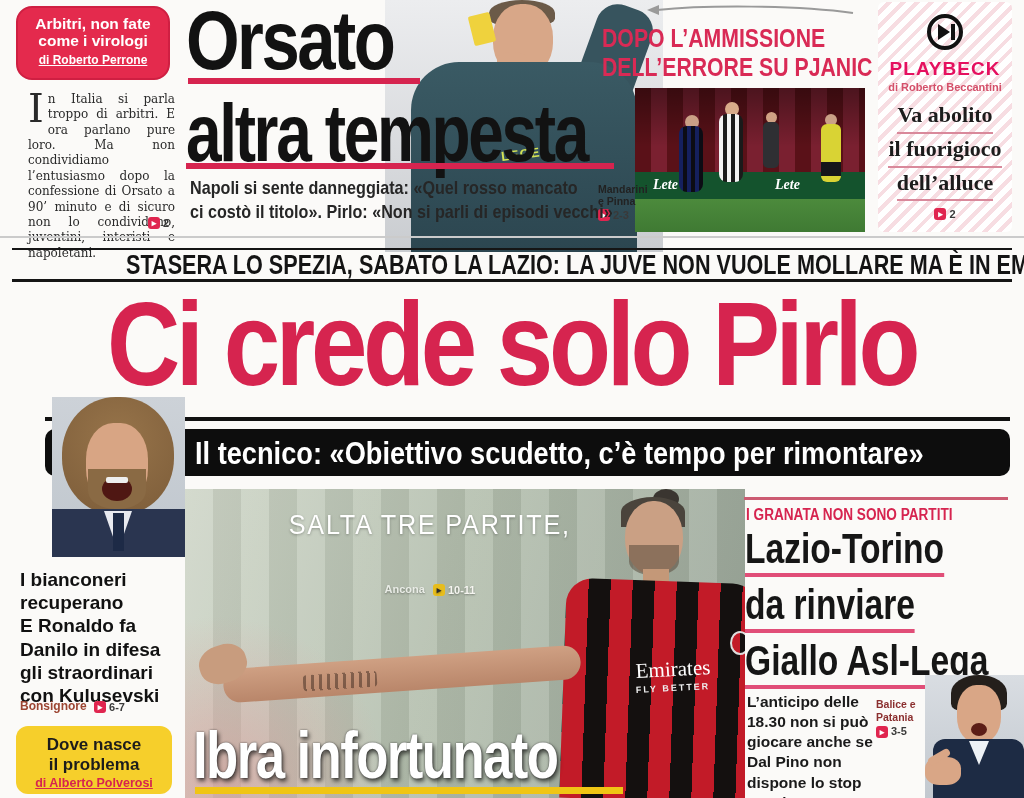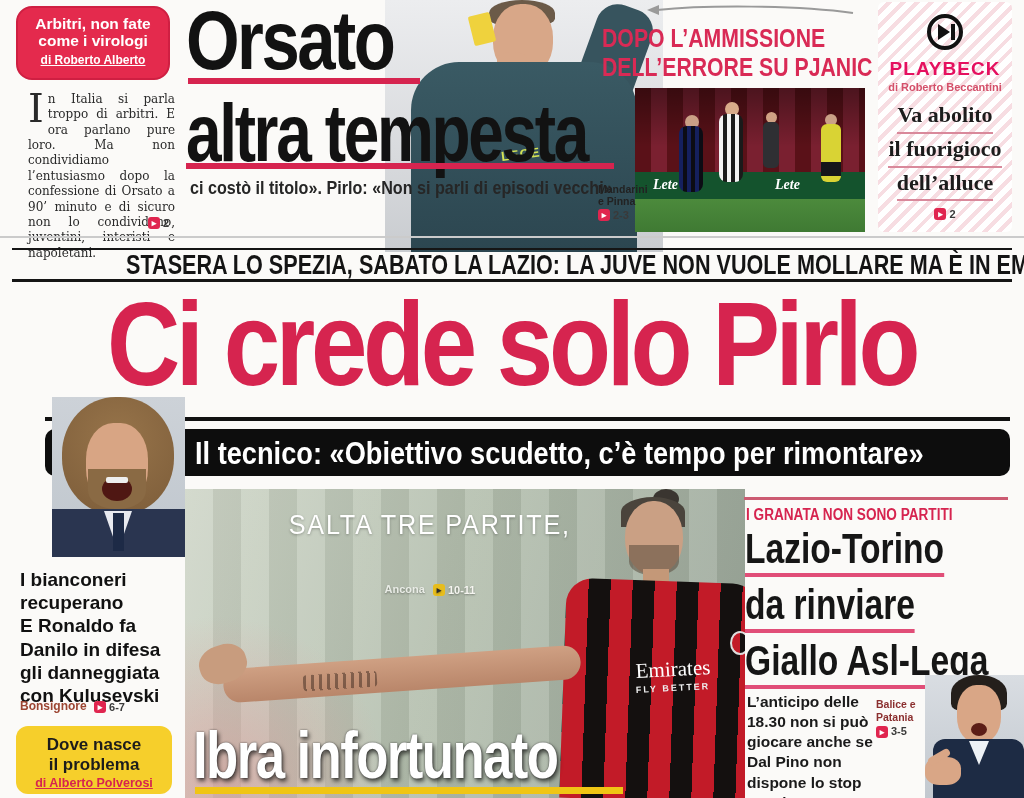--- a/index.html
+++ b/index.html
@@ -169,21 +169,21 @@
   .inz-hand{left:0;top:82px;width:36px;height:28px;background:#d9a686;border-radius:40%;}
   .inz-finger{left:2px;top:78px;width:24px;height:8px;background:#d9a686;border-radius:4px;transform:rotate(-30deg);}
 </style>
 </head>
 <body>
 
 <div id="page">
 
   <div class="abs op-box">
     <div class="t">Arbitri, non fate come i virologi</div>
-    <div class="b">di Roberto Alberto</div>
+    <div class="b">di Roberto Perrone</div>
   </div>
   <div class="abs op-body">
     <span class="dropcap">I</span><span>n Italia si parla troppo di arbitri. E ora parlano pure loro. Ma non condividiamo l’entusiasmo dopo la confessione di Orsato a 90’ minuto e di sicuro non lo condividono, juventini, interisti e napoletani.</span>
   </div>
   <div class="abs badge" style="left:148px;top:217px;">
     <span class="sq">▸</span>
     <span class="num">2</span>
   </div>
 
   <div class="abs ref-photo">
@@ -198,20 +198,21 @@
 
   <div class="abs h-orsato">
     <span class="cond">Orsato</span>
   </div>
   <div class="abs ul1"></div>
   <div class="abs h-tempesta">
     <span class="cond">altra tempesta</span>
   </div>
   <div class="abs ul2"></div>
   <div class="abs deck">
+    <div><span class="cond">Napoli si sente danneggiata: «Quel rosso mancato</span></div>
     <div><span class="cond">ci costò il titolo». Pirlo: «Non si parli di episodi vecchi»</span></div>
   </div>
   <div class="abs by-mand">Mandarini e Pinna</div>
   <div class="abs badge" style="left:598px;top:209px;">
     <span class="sq">▸</span>
     <span class="num">2-3</span>
   </div>
 
   <div class="abs match">
     <div class="abs mp-stands"></div>
@@ -287,21 +288,21 @@
     <div class="abs pir-jacket"></div>
     <div class="abs pir-shirt"></div>
     <div class="abs pir-tie"></div>
   </div>
 
   <div class="abs juve-note">
     <div>I bianconeri</div>
     <div>recuperano</div>
     <div>E Ronaldo fa</div>
     <div>Danilo in difesa</div>
-    <div>gli danneggiata</div>
+    <div>gli straordinari</div>
     <div>con Kulusevski</div>
   </div>
   <div class="abs by-bons">
     <span>Bonsignore</span>
     <span class="badge" style="margin-left:4px;">
       <span class="sq">▸</span>
       <span class="num">6-7</span>
     </span>
   </div>
   <div class="abs prob-box">

